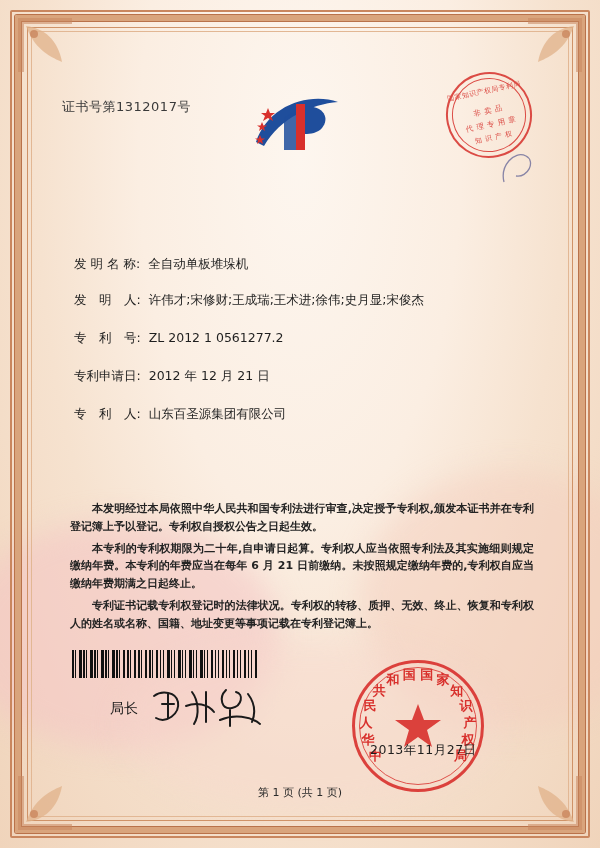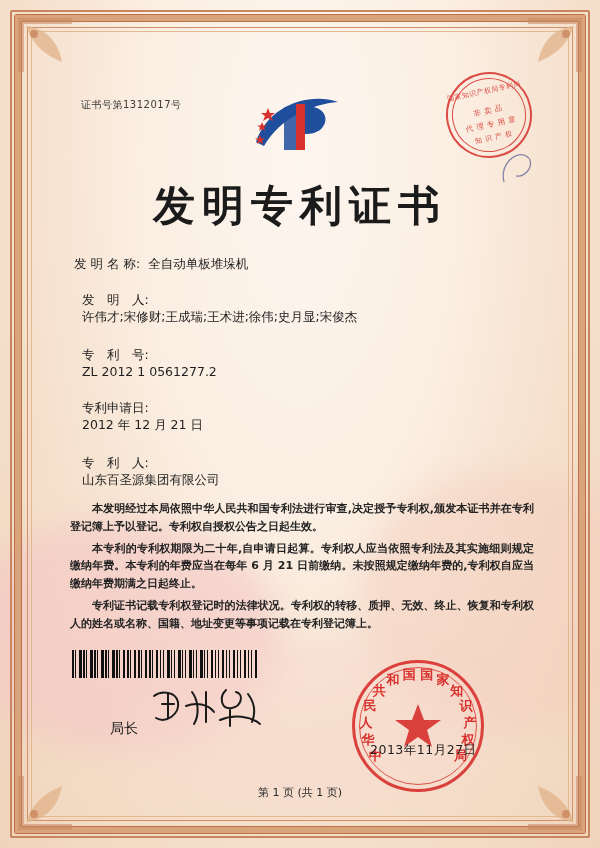--- a/index.html
+++ b/index.html
@@ -70,25 +70,24 @@
   }
   .wm1 { left: -40px; top: 520px; width: 320px; height: 230px; background: rgba(244,197,196,0.55); }
   .wm2 { right: -60px; top: 470px; width: 300px; height: 260px; background: rgba(245,203,188,0.45); }
   .wm3 { left: 120px; top: 640px; width: 380px; height: 170px; background: rgba(248,214,205,0.4); }
 
   
   .cert-no {
     position: absolute;
     left: 62px;
     top: 98px;
-    font-size: 10px;
+    font-size: 13px;
     color: #3a3a3a;
     letter-spacing: 0.5px;
     font-family: "DejaVu Sans", "Liberation Sans", sans-serif;
-    margin-left: 19px;
   }
 
   
   .logo {
     position: absolute;
     left: 238px;
     top: 88px;
     width: 120px;
     height: 84px;
   }
@@ -165,21 +164,21 @@
   }
   .flabel {
     white-space: nowrap;
     color: #1f1f1f;
   }
   .fvalue {
     margin-left: 8px;
     color: #1f1f1f;
     text-align: center;
   }
-  .frow.gap { margin-bottom: 21px; flex-direction: column; }
+  .frow.gap { margin-bottom: 21px; }
 
   
   .body-text {
     position: absolute;
     left: 70px;
     right: 66px;
     top: 500px;
     font-size: 11px;
     line-height: 1.62;
     color: #232323;
@@ -211,21 +210,20 @@
   }
 
   
   .director {
     position: absolute;
     left: 110px;
     top: 700px;
     font-size: 14px;
     color: #1c1c1c;
     font-family: "DejaVu Sans", "Liberation Sans", sans-serif;
-    margin-top: 20px;
   }
   .signature {
     position: absolute;
     left: 148px;
     top: 684px;
     width: 130px;
     height: 48px;
   }
 
   
@@ -357,21 +355,20 @@
     <div class="seal-text st3">代 理 专 用 章</div>
     <div class="seal-text st4">知 识 产 权</div>
   </div>
 
   <div class="squiggle">
     <svg width="44" height="40" viewBox="0 0 44 40">
       <path d="M6 34 C 2 18, 16 2, 28 8 C 38 13, 30 30, 18 28" stroke="#6b6b9a" stroke-width="1.3" fill="none" opacity="0.8"></path>
     </svg>
   </div>
 
-  <div class="title">发明专利证书</div>
 
   <div class="fields">
     <div class="frow">
       <span class="flabel">发 明 名 称:</span>
       <span class="fvalue">全自动单板堆垛机</span>
     </div>
     <div class="frow gap">
       <span class="flabel">发　明　人:</span>
       <span class="fvalue">许伟才;宋修财;王成瑞;王术进;徐伟;史月显;宋俊杰</span>
     </div>

